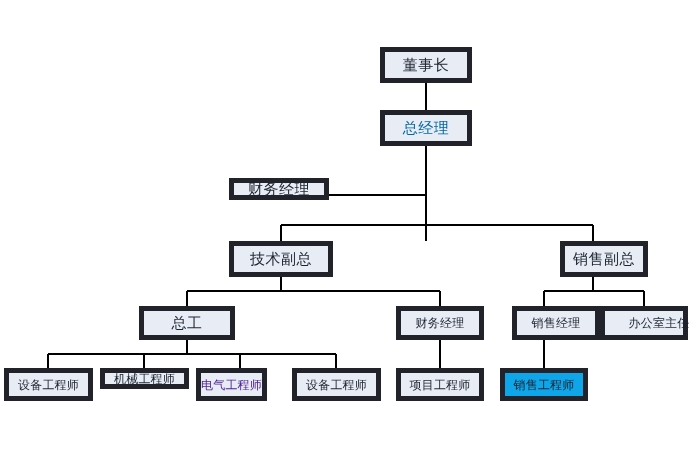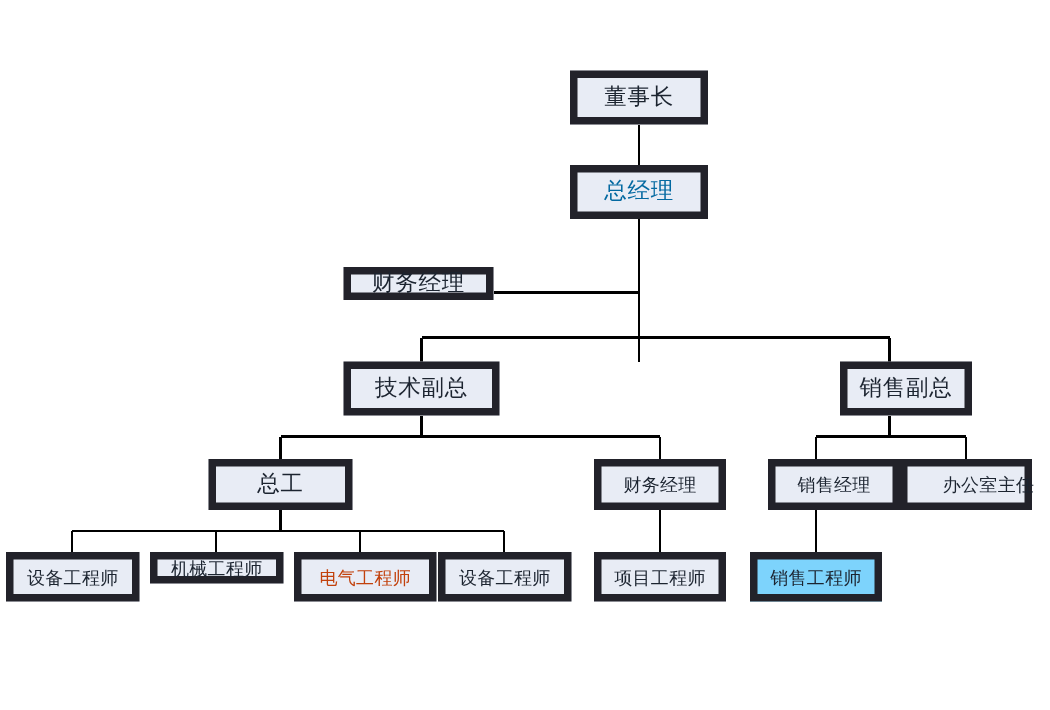--- a/index.html
+++ b/index.html
@@ -76,17 +76,17 @@
     <div class="node" style="left: 380px; top: 110px; width: 92px; height: 36px; background: rgb(232, 236, 245); border-color: rgb(34, 34, 42); color: #0369a1;">总经理</div>
     <div class="node" style="left: 229px; top: 178px; width: 100px; height: 22px; background: rgb(232, 236, 245); border-color: rgb(34, 34, 42); color: rgb(28, 36, 48);">财务经理</div>
     <div class="node" style="left: 229px; top: 241px; width: 104px; height: 36px; background: rgb(232, 236, 245); border-color: rgb(34, 34, 42); color: rgb(28, 36, 48);">技术副总</div>
     <div class="node" style="left: 541px; top: 241px; width: 88px; height: 36px; background: rgb(232, 236, 245); border-color: rgb(34, 34, 42); color: rgb(28, 36, 48); margin-left: 19px;">销售副总</div>
     <div class="node" style="left: 139px; top: 306px; width: 96px; height: 34px; background: rgb(232, 236, 245); border-color: rgb(34, 34, 42); color: rgb(28, 36, 48); text-align: center;">总工</div>
     <div class="node small" style="left: 396px; top: 306px; width: 88px; height: 34px; background: rgb(232, 236, 245); border-color: rgb(34, 34, 42); color: rgb(28, 36, 48);">财务经理</div>
     <div class="node small" style="left: 500px; top: 306px; width: 88px; height: 34px; background: rgb(232, 236, 245); border-color: rgb(34, 34, 42); color: rgb(28, 36, 48); margin-left: 12px;">销售经理</div>
     <div class="node small" style="left: 600px; top: 306px; width: 88px; height: 34px; background: rgb(232, 236, 245); border-color: rgb(34, 34, 42); color: rgb(28, 36, 48); padding-left: 30px;">办公室主任</div>
     <div class="node small" style="left: 4px; top: 368px; width: 89px; height: 33px; background: rgb(232, 236, 245); border-color: rgb(34, 34, 42); color: rgb(28, 36, 48);">设备工程师</div>
     <div class="node small" style="left: 100px; top: 368px; width: 89px; height: 21px; background: rgb(232, 236, 245); border-color: rgb(34, 34, 42); color: rgb(28, 36, 48);">机械工程师</div>
-    <div class="node small" style="left: 196px; top: 368px; width: 95px; height: 33px; background: rgb(232, 236, 245); border-color: rgb(34, 34, 42); color: #c2410c;">电气工程师</div>
+    <div class="node small" style="left: 196px; top: 368px; width: 71px; height: 33px; background: rgb(232, 236, 245); border-color: rgb(34, 34, 42); color: #4c1d95;">电气工程师</div>
     <div class="node small" style="left: 292px; top: 368px; width: 89px; height: 33px; background: rgb(232, 236, 245); border-color: rgb(34, 34, 42); color: rgb(28, 36, 48);">设备工程师</div>
     <div class="node small" style="left: 396px; top: 368px; width: 88px; height: 33px; background: rgb(232, 236, 245); border-color: rgb(34, 34, 42); color: rgb(28, 36, 48);">项目工程师</div>
-    <div class="node small" style="left: 500px; top: 368px; width: 88px; height: 33px; background: #7dd3fc; border-color: rgb(34, 34, 42); color: rgb(28, 36, 48);">销售工程师</div>
+    <div class="node small" style="left: 500px; top: 368px; width: 88px; height: 33px; background: #0ea5e9; border-color: rgb(34, 34, 42); color: rgb(28, 36, 48);">销售工程师</div>
   </div>
 
 </body></html>

